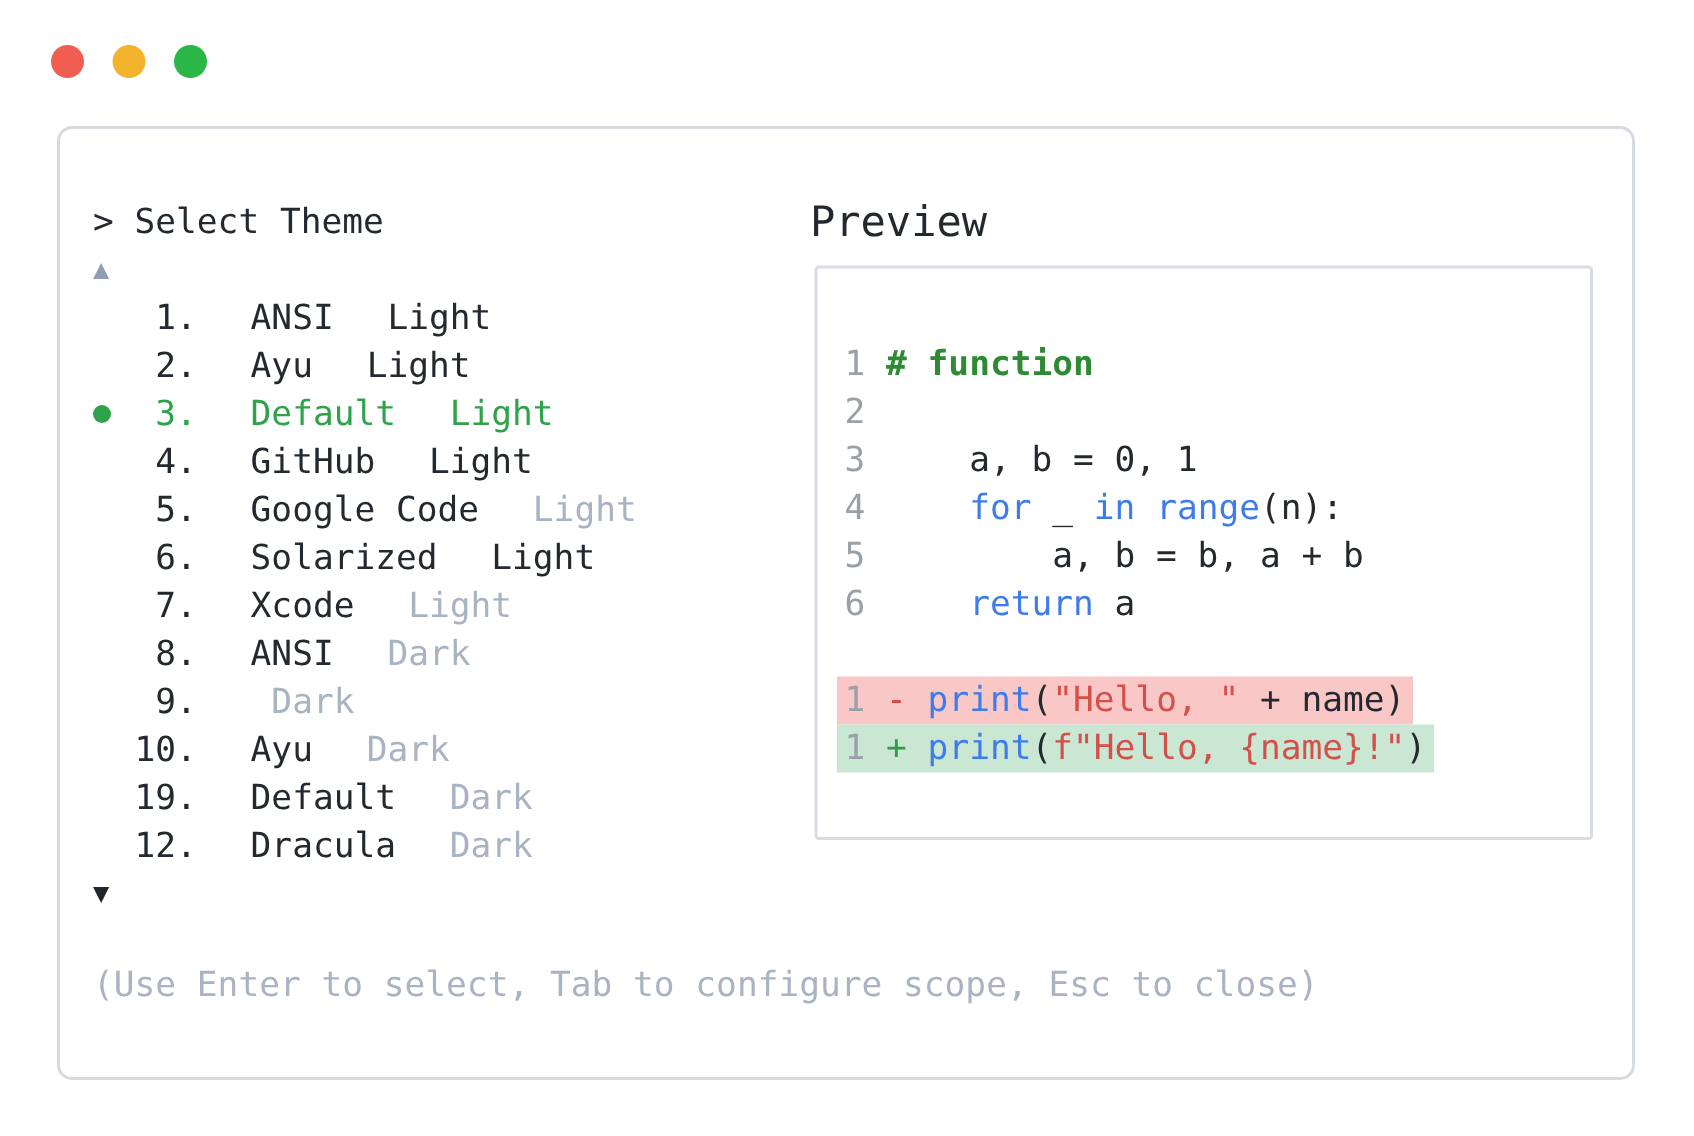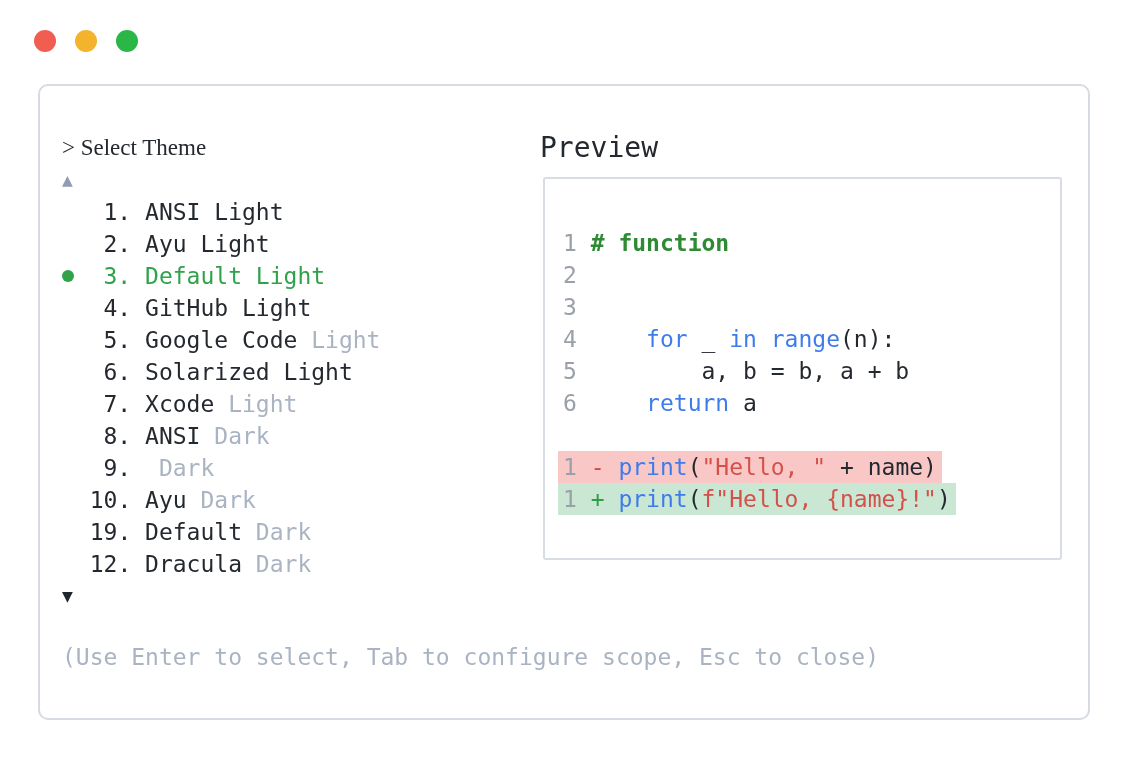--- a/index.html
+++ b/index.html
@@ -28,32 +28,32 @@
   .traffic{position:absolute;left:34px;top:30px;display:flex;gap:19px;}
   .light{width:22px;height:22px;border-radius:50%;}
   .light.red{background:var(--tl-red);}
   .light.yellow{background:var(--tl-yellow);}
   .light.green{background:var(--tl-green);}
 
   .panel{position:absolute;left:38px;top:84px;width:1052px;height:636px;
     border:2px solid var(--panel-border);border-radius:10px;background:#ffffff;}
 
   .left-col{position:absolute;left:22px;top:46px;font-size:23px;line-height:32px;color:var(--text);}
-  .prompt{white-space:pre;font-family:Liberation Serif, serif;}
+  .prompt{white-space:pre;}
   .scroll-ind{height:32px;font-size:18px;line-height:32px;}
   .scroll-ind.up{color:#8e9db4;}
   .scroll-ind.down{color:#20262e;}
 
   .theme-row{display:flex;height:32px;align-items:flex-start;cursor:default;}
   .marker{width:2ch;position:relative;flex:none;}
   .dot{width:12px;height:12px;border-radius:50%;background:var(--accent-green);
     position:absolute;left:0;top:10px;display:none;}
   .num{width:3ch;flex:none;text-align:right;white-space:pre;}
   .gap1{width:1ch;flex:none;}
-  .name,.variant{white-space:pre;}
+  .name,.variant{white-space:pre;margin-left:22px;}
   .variant.dim{color:var(--dim);}
   .theme-row.selected .num,
   .theme-row.selected .name,
   .theme-row.selected .variant{color:var(--accent-green);}
 
   .hint{position:absolute;left:22px;top:555px;font-size:23px;line-height:32px;
     color:var(--dim);white-space:pre;}
 
   .preview-label{position:absolute;left:500px;top:46px;font-size:28px;line-height:32px;color:var(--text);}
   .preview-box{position:absolute;left:503px;top:91px;width:519px;height:383px;
@@ -207,20 +207,21 @@
     <span class="sp"></span>
     <span class="segs"><span class="seg seg-comment"># function</span></span>
   </div>
           <div class="code-line">
     <span class="gutter">2</span>
     <span class="sp"></span>
   </div>
           <div class="code-line">
     <span class="gutter">3</span>
     <span class="sp"></span>
+    <span class="segs"><span class="seg seg-plain">    a, b = 0, 1</span></span>
   </div>
           <div class="code-line">
     <span class="gutter">4</span>
     <span class="sp"></span>
     <span class="segs"><span class="seg seg-plain">    </span><span class="seg seg-kw">for</span><span class="seg seg-plain"> _ </span><span class="seg seg-kw">in</span><span class="seg seg-plain"> </span><span class="seg seg-kw">range</span><span class="seg seg-plain">(n):</span></span>
   </div>
           <div class="code-line">
     <span class="gutter">5</span>
     <span class="sp"></span>
     <span class="segs"><span class="seg seg-plain">        a, b = b, a + b</span></span>

